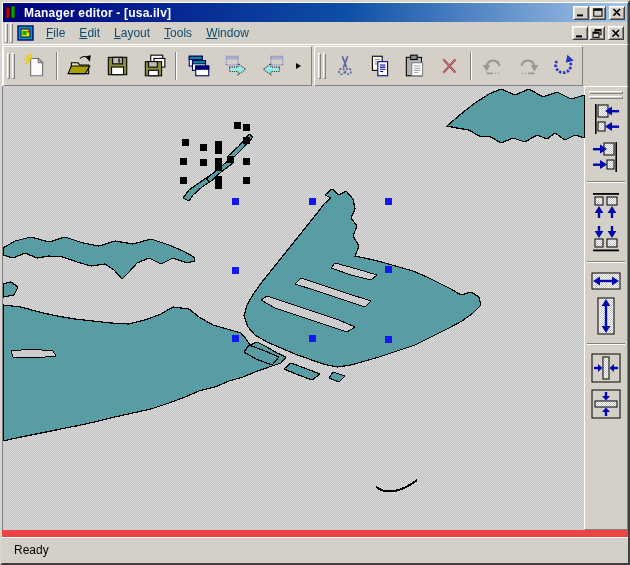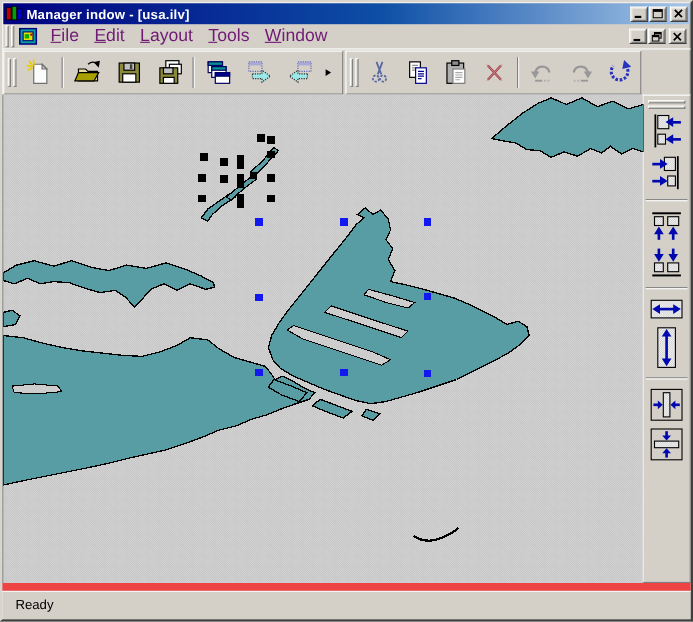--- a/index.html
+++ b/index.html
@@ -16,21 +16,21 @@
     padding:0 2px;color:#fff;font-size:12px;font-weight:bold;
   }
   .title-text{flex:1;white-space:nowrap;overflow:hidden;letter-spacing:.2px;}
   .winbtn{
     width:16px;height:14px;background:#d4d0c8;display:flex;align-items:center;justify-content:center;
     border:1px solid;border-color:#fff #404040 #404040 #fff;
     box-shadow:inset 1px 1px 0 #eceae4, inset -1px -1px 0 #808080;margin-left:1px;flex:none;
   }
   .winbtn.gap{margin-left:3px;}
   .menubar{height:22px;display:flex;align-items:center;padding:0 2px;}
-  .menu-item{padding:3px 7px 4px 7px;font-size:16px;color:#701a75;}
+  .menu-item{padding:3px 7px 4px 7px;font-size:12px;color:#0c4a6e;}
   .menu-item u{text-decoration:underline;}
   .spacer{flex:1;}
   .grip-v{width:3px;height:20px;border:1px solid;border-color:#fff #808080 #808080 #fff;margin:0 1px;flex:none;}
   .grip-v.short{height:26px;}
   .mdi-icon{width:18px;height:16px;margin:0 4px 0 3px;flex:none;}
   .toolband{height:42px;display:flex;align-items:flex-start;padding:1px 0 0 1px;border-top:1px solid #fff;}
   .tbpanel{
     height:40px;display:flex;align-items:center;padding:0 2px;
     border:1px solid;border-color:#fff #808080 #808080 #fff;background:#d4d0c8;margin-right:2px;
   }
@@ -258,21 +258,21 @@
 </svg>
 
 <div class="window">
 
   <div class="titlebar">
     <svg width="16" height="16" viewBox="0 0 16 16">
       <rect x="1" y="2" width="4" height="11" fill="#c00000" stroke="#000" stroke-width="0.6"></rect>
       <rect x="6" y="1" width="4" height="12" fill="#00a000" stroke="#000" stroke-width="0.6"></rect>
       <rect x="11" y="3" width="4" height="10" fill="#0000c0" stroke="#000" stroke-width="0.6"></rect>
     </svg>
-    <span class="title-text">Manager indow - [usa.ilv]</span>
+    <span class="title-text">Manager editor - [usa.ilv]</span>
     <span id="title-controls" style="display:flex;">
         <span class="winbtn">
           <svg width="10" height="9">
             <use href="#sym-win-minimize"></use>
           </svg>
         </span>
         <span class="winbtn">
           <svg width="10" height="9">
             <use href="#sym-win-maximize"></use>
           </svg>

